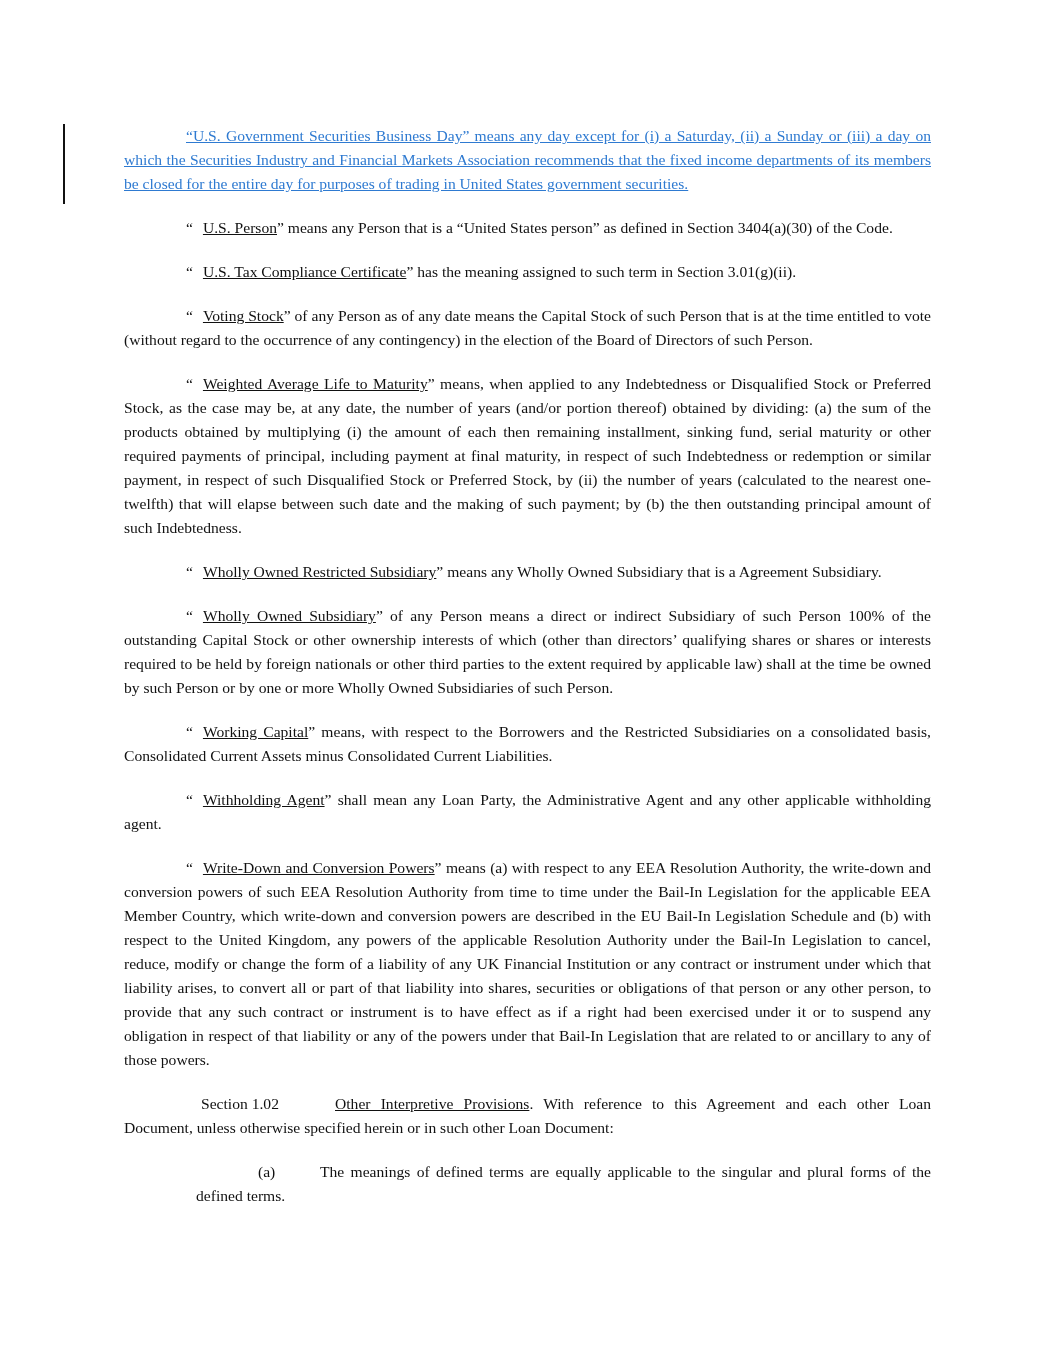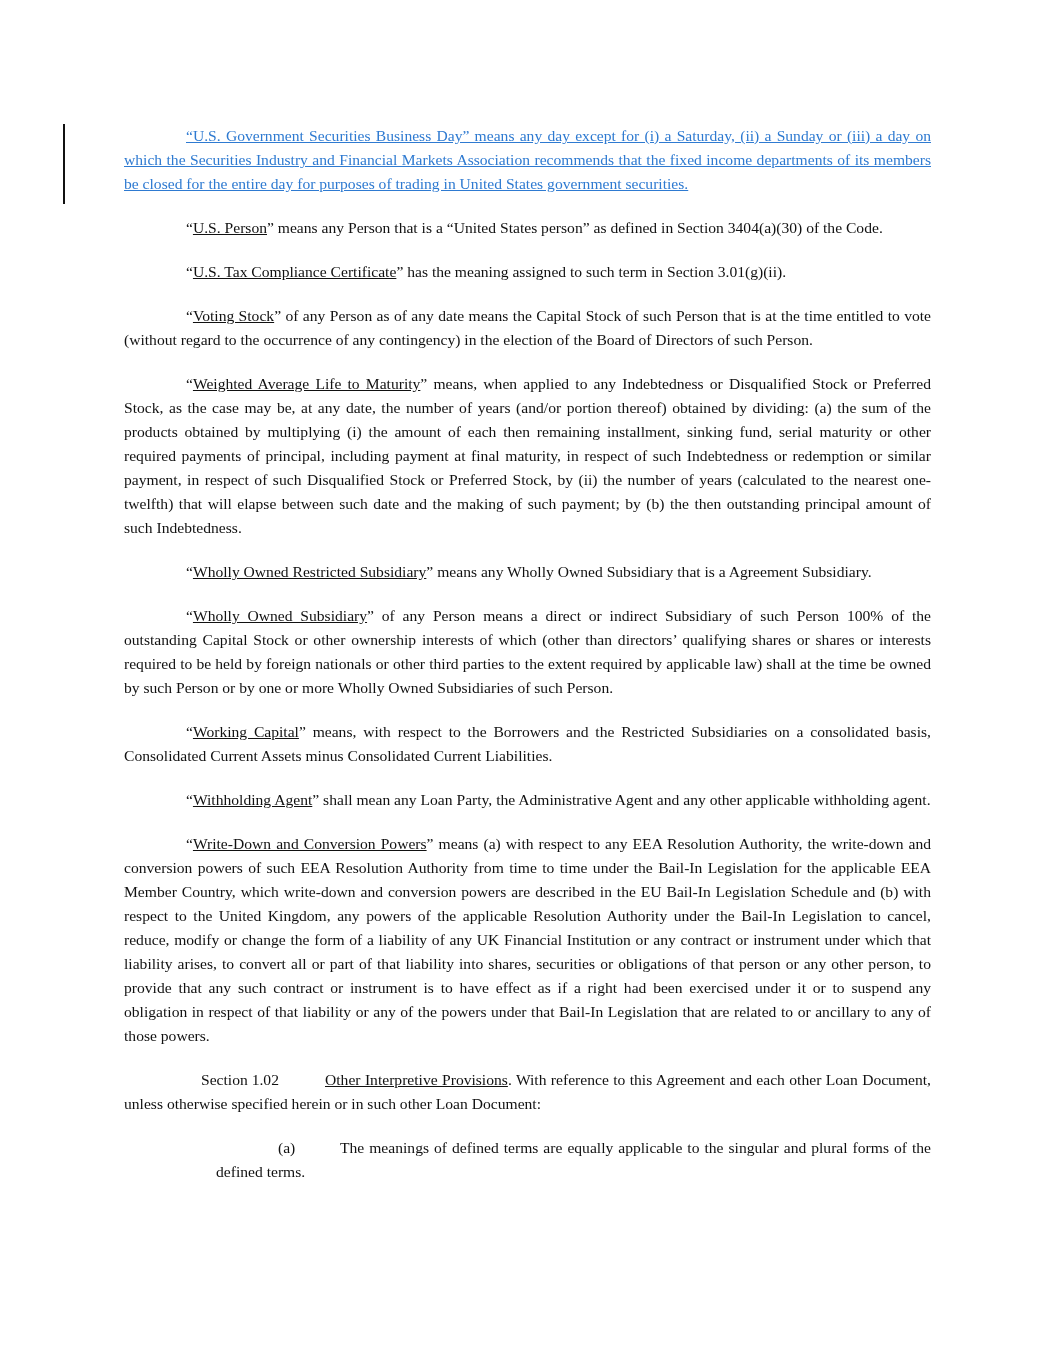--- a/index.html
+++ b/index.html
@@ -8,22 +8,22 @@
     position: absolute; left: 0; top: 0; width: 1055px; height: 1365px; background: #fff;
     font-family: "Liberation Serif", "DejaVu Serif", serif;
     color: #111;
     font-size: 15.6px;
     line-height: 24px;
   }
   .rev-bar { position: absolute; left: 63px; top: 124px; width: 1.5px; height: 80px; background: #111; }
   .content { position: absolute; left: 124px; top: 124px; width: 807px; }
   p { margin: 0 0 20px 0; text-align: justify; text-indent: 62px; }
   p.inserted { color: #2e7ad1; text-decoration: underline; text-decoration-color: #2e7ad1; }
-  .term { text-decoration: underline; }
-  p.indented { margin-left: 92px; text-indent: 62px; }
+  .term { text-decoration: underline; margin-left: 10px; }
+  p.indented { margin-left: 72px; text-indent: 62px; }
   .sec-num { display: inline-block; width: 124px; text-indent: 0; margin-left: 15px; }
   .item-label { display: inline-block; width: 62px; text-indent: 0; }
 </style>
 </head>
 <body>
 
 <div class="page">
   <div class="rev-bar"></div>
 
   <div class="content">

